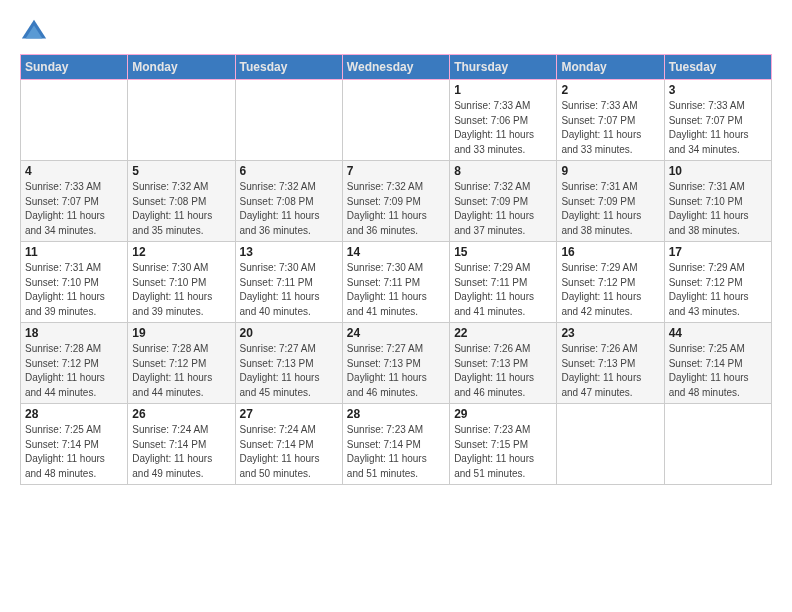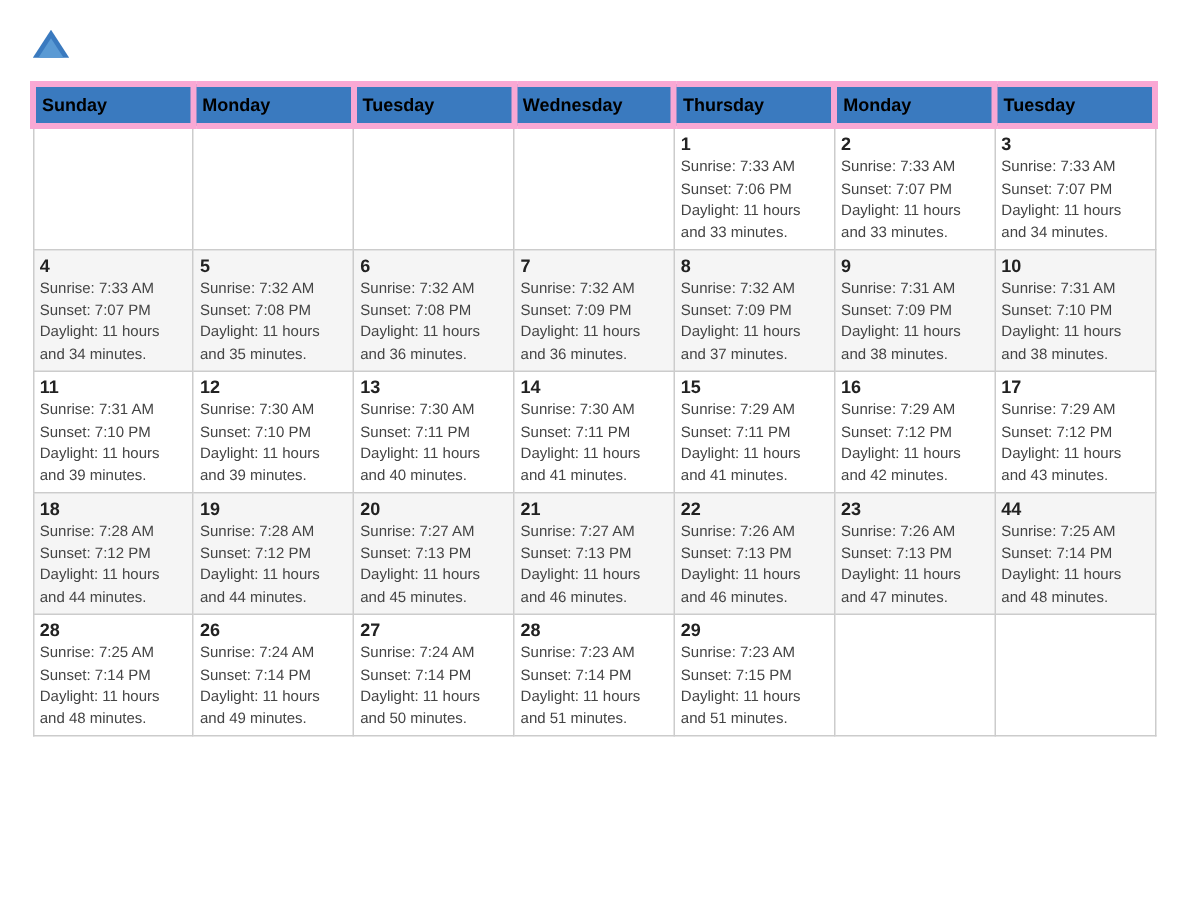--- a/index.html
+++ b/index.html
@@ -59,26 +59,26 @@
       font-size: 14px;
       color: #555;
     }
     .calendar {
       width: 100%;
       border-collapse: collapse;
       table-layout: fixed;
     }
     .calendar th {
       background: #3a7abf;
-      color: #000000;
+      color: #e5e5e5;
       font-size: 12px;
       font-weight: bold;
       padding: 5px 4px;
       text-align: left;
-      border: 4px solid #f9a8d4;
+      border: 1px solid #f9a8d4;
     }
     .calendar td {
       border: 1px solid #ccc;
       vertical-align: top;
       padding: 3px 4px;
       font-size: 9.5px;
       color: #333;
       height: 80px;
       width: calc(100% / 7);
       background: #fff;
@@ -281,21 +281,21 @@
 and 44 minutes.</div>
           </td>
           <td>
             <span class="day-number">20</span>
             <div class="day-info" style="white-space: pre-line;">Sunrise: 7:27 AM
 Sunset: 7:13 PM
 Daylight: 11 hours
 and 45 minutes.</div>
           </td>
           <td>
-            <span class="day-number">21</span>
+            <span class="day-number">24</span>
             <div class="day-info" style="white-space: pre-line;">Sunrise: 7:27 AM
 Sunset: 7:13 PM
 Daylight: 11 hours
 and 46 minutes.</div>
           </td>
           <td>
             <span class="day-number">22</span>
             <div class="day-info" style="white-space: pre-line;">Sunrise: 7:26 AM
 Sunset: 7:13 PM
 Daylight: 11 hours

